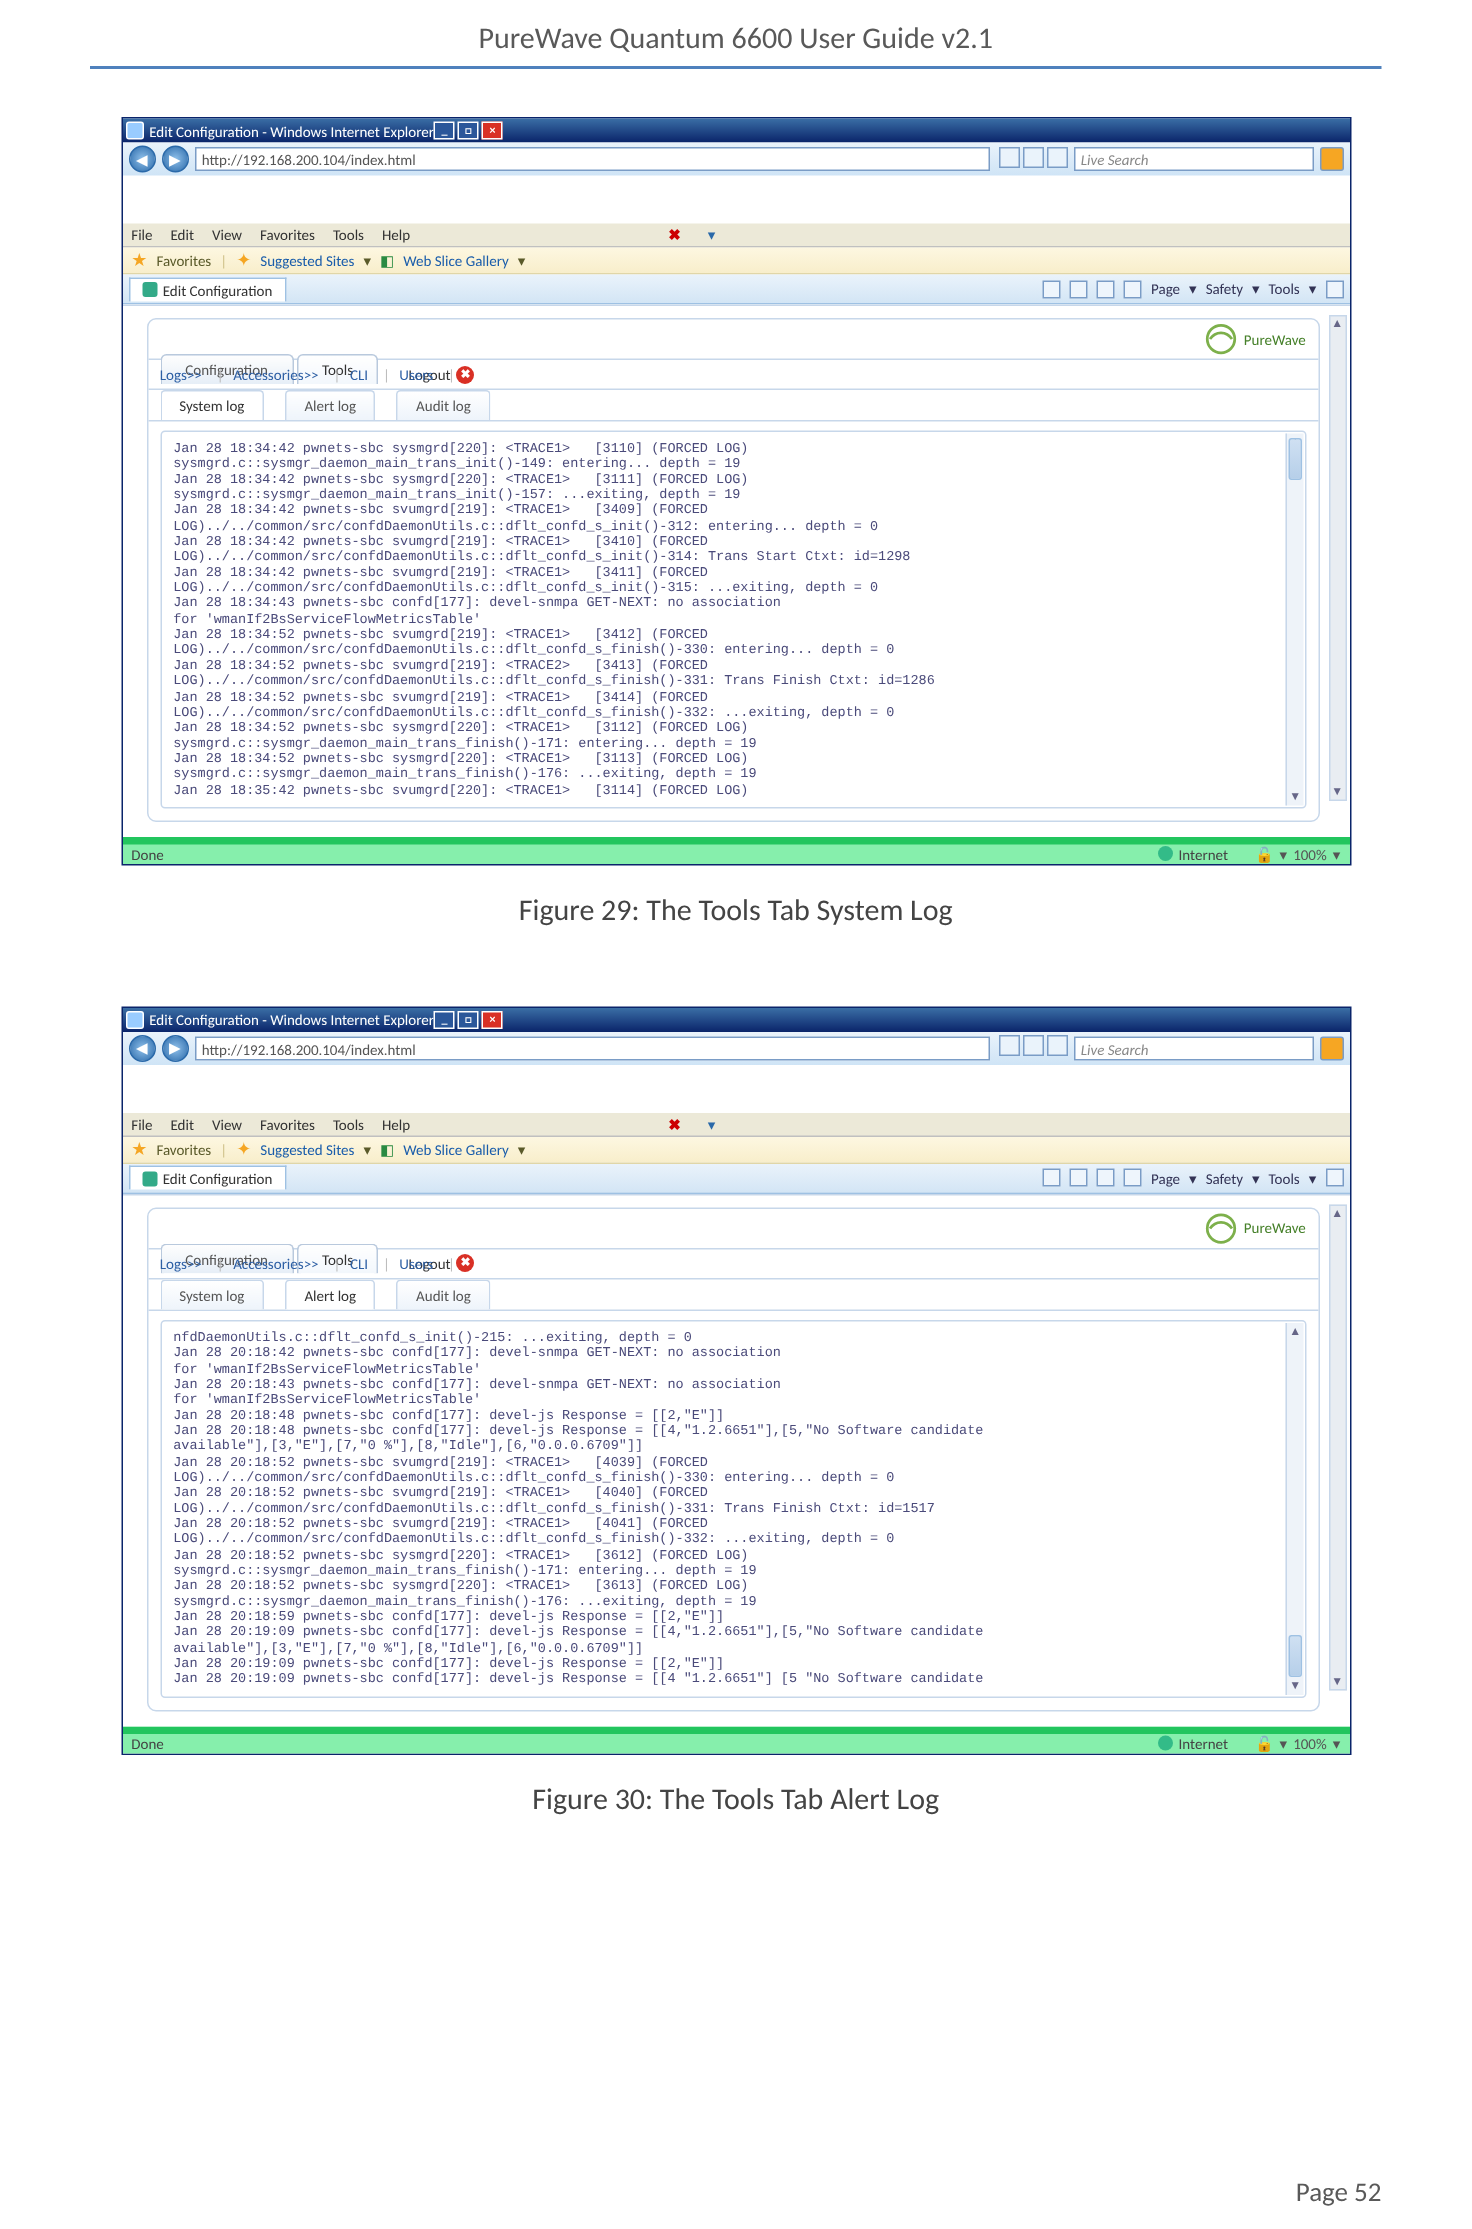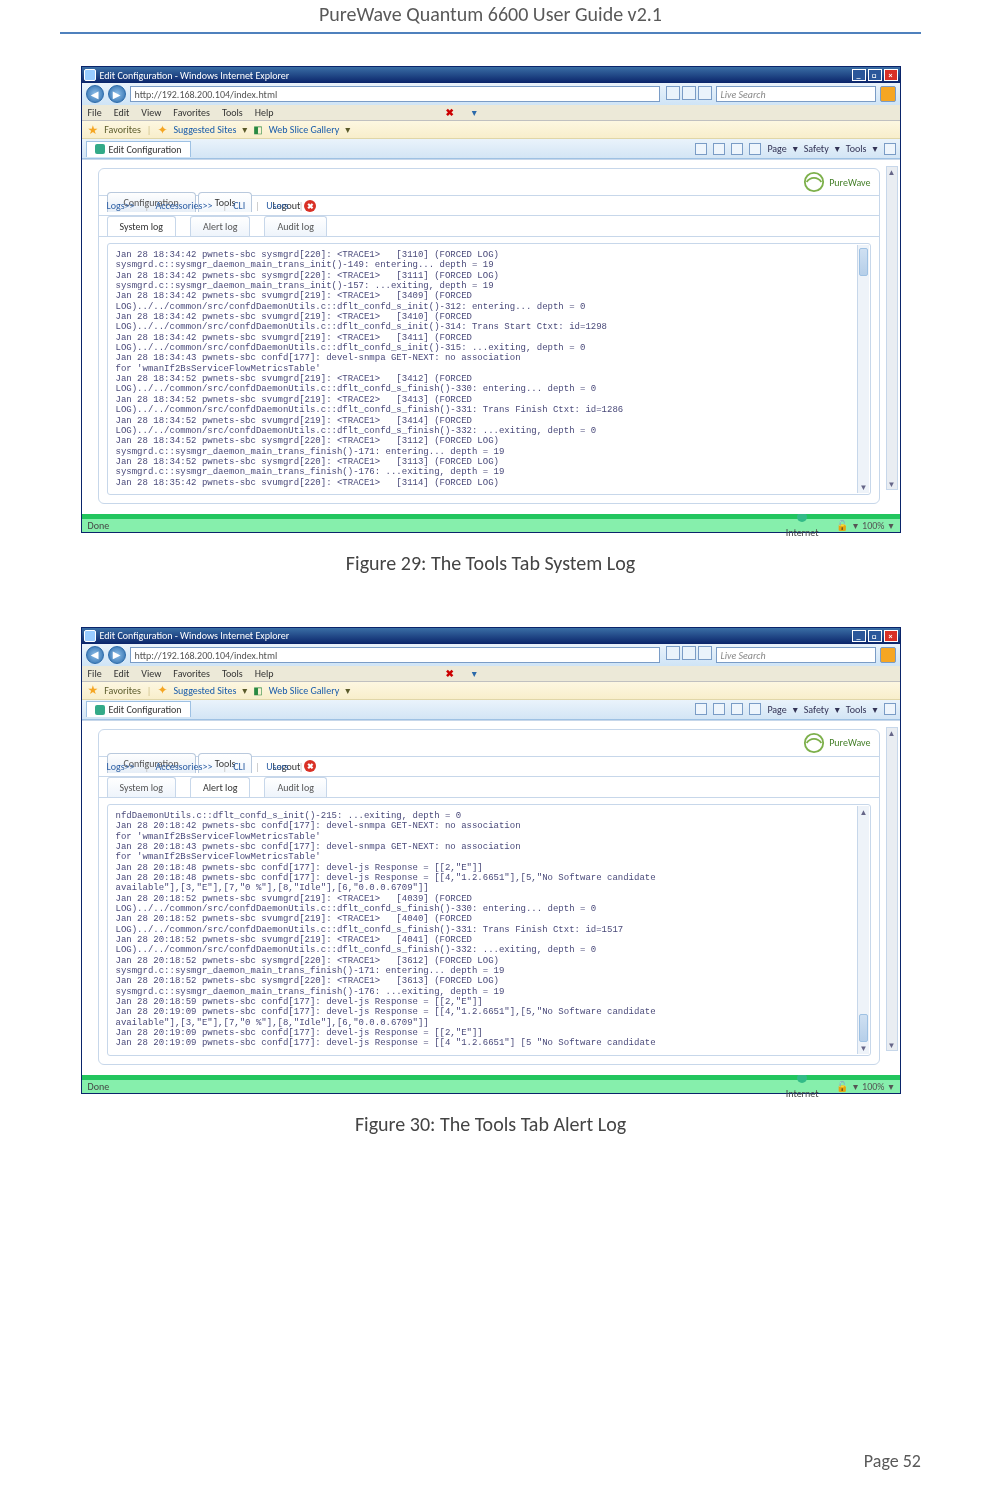--- a/index.html
+++ b/index.html
@@ -1,57 +1,57 @@
 <!DOCTYPE html>
 <html><head>
 <meta charset="utf-8">
 <style>
   * { box-sizing: border-box; margin: 0; padding: 0; }
   html, body { width: 981px; background:#fff; font-family: Calibri, Arial, sans-serif; }
-  .page { width: 981px; min-height: 1486px; position: relative; padding: 0 0 40px 0; }
+  .page { width: 981px; min-height: 1486px; position: relative; padding: 12px 0 40px 0; }
   .doc-header { text-align: center; font-size: 20px; color:#595959; padding: 2px 0 6px 0; }
   .hr { height: 2px; background:#4f81bd; margin: 0 60px 32px 60px; }
   .page-footer { position:absolute; bottom:14px; right:60px; color:#595959; font-size:18px; }
 
   
   .shot-wrap { margin: 0 auto 18px auto; width: 820px; }
   .caption { text-align:center; font-size:20px; color:#444; margin: 10px 0 52px 0; }
 
   
   .ie-window { width: 820px; border:1px solid #0a246a; background:#fff; font-size:10px; color:#333; }
-  .ie-titlebar { height:16px; background:linear-gradient(#3a6ea5,#0a246a); color:#fff; display:flex; align-items:center; justify-content:space-between; padding:0 2px; }
+  .ie-titlebar { height:16px; background:linear-gradient(#3a6ea5,#0a246a); color:#fff; display:flex; align-items:center; padding:0 2px; }
   .ie-titlebar .t-left { display:flex; align-items:center; gap:4px; }
   .ie-titlebar .ico { width:12px; height:12px; background:#9cf; border:1px solid #fff; border-radius:2px; }
   .win-btns { display:flex; gap:2px; }
   .win-btn { width:14px; height:12px; border:1px solid #fff; display:flex; align-items:center; justify-content:center; font-size:8px; font-weight:bold; }
   .wb-min{background:#2b579a;} .wb-max{background:#2b579a;} .wb-close{background:#d93025;}
   .ie-nav { height:22px; background:linear-gradient(#eaf3fb,#cfe4f6); display:flex; align-items:center; padding:0 4px; gap:4px; }
   .nav-back, .nav-fwd { width:18px; height:18px; border-radius:50%; background:radial-gradient(#8fc0ea,#2a69a9); border:1px solid #2a69a9; display:flex; align-items:center; justify-content:center; color:#fff; font-size:10px; }
   .addr { flex:1; height:16px; background:#fff; border:1px solid #7a9cc6; padding:1px 4px; color:#555; overflow:hidden; white-space:nowrap; }
   .srch-box { display:flex; align-items:center; gap:4px; }
   .srch-btns span { width:14px; height:14px; display:inline-block; background:#eaf3fb; border:1px solid #7a9cc6; margin-left:2px; }
   .live { width:160px; height:16px; background:#fff; border:1px solid #7a9cc6; color:#888; padding:1px 4px; font-style:italic; }
   .go { width:16px; height:16px; background:#f6a623; border:1px solid #7a9cc6; border-radius:2px; }
-  .ie-menu { height:16px; background:#ece9d8; border-bottom:1px solid #c0c0c0; display:flex; align-items:center; gap:12px; padding:0 6px; color:#333; }
+  .ie-menu { height:16px; background:#ece9d8; border-bottom:1px solid #c0c0c0; display:flex; align-items:center; gap:12px; padding:0 6px; color:#333;margin-top:32px; }
   .ie-menu span { cursor:default; }
   .x-stop { margin-left:160px; color:#c00; font-weight:bold; }
   .ie-fav { height:18px; background:linear-gradient(#fdf7e1,#f8eecb); border-bottom:1px solid #e0d6a8; display:flex; align-items:center; gap:6px; padding:0 6px; color:#5a5a2a; }
   .star { color:#f5a623; font-size:12px; }
   .fav-link { color:#1a5dab; }
   .ie-tabbar { height:20px; background:linear-gradient(#eaf3fb,#d3e5f5); border-bottom:1px solid #9ec1e3; display:flex; align-items:center; justify-content:space-between; padding:0 4px; }
   .tab { background:#fff; border:1px solid #9ec1e3; border-bottom:none; padding:1px 8px; display:inline-flex; align-items:center; gap:4px; }
   .tab .ico-e { width:10px; height:10px; background:#3a8; border-radius:2px; }
   .cmdbar { display:flex; align-items:center; gap:6px; color:#335; }
   .cmdbar .ci { width:12px; height:12px; border:1px solid #7a9cc6; background:#eef5fc; }
   .viewport { background:#fff; border-top:1px solid #c7d7ea; padding:6px; min-height:300px; position:relative; }
   .scroll-r { position:absolute; right:2px; top:6px; bottom:24px; width:12px; background:#e9edf2; border:1px solid #c7d7ea; }
   .scroll-r::before{content:"▲"; position:absolute; top:0; left:1px; font-size:8px; color:#668;}
   .scroll-r::after{content:"▼"; position:absolute; bottom:0; left:1px; font-size:8px; color:#668;}
   .ie-status { height:18px; background:#86efac; border-top:5px solid #22c55e; display:flex; align-items:center; justify-content:space-between; padding:0 6px; color:#444; }
-  .zone { display:flex; align-items:center; gap:4px;flex-direction:column; }
+  .zone { display:flex; align-items:center; gap:4px; }
   .globe { width:10px; height:10px; border-radius:50%; background:#3b8; display:inline-block; }
   .zoom { display:flex; align-items:center; gap:4px; color:#555; }
 
   
   .pw-card { border:1px solid #c7d7ea; border-radius:6px; margin:2px 14px 4px 10px; background:#fff; }
   .pw-topstrip { height:26px; display:flex; align-items:center; justify-content:space-between; padding:0 8px; }
   .pw-tabs { display:flex; gap:0; align-items:flex-end; }
   .pw-tab { border:1px solid #b9c9dd; border-bottom:none; background:linear-gradient(#fefefe,#e6eef7); padding:3px 16px; border-top-left-radius:4px; border-top-right-radius:4px; color:#555; font-size:10px; margin-right:2px;margin-top:40px; }
   .pw-tab.active { background:linear-gradient(#ffffff,#f2f7fc); color:#333; }
   .pw-logout { margin-left:18px; font-size:10px; color:#333; display:inline-flex; align-items:center; gap:4px; }

